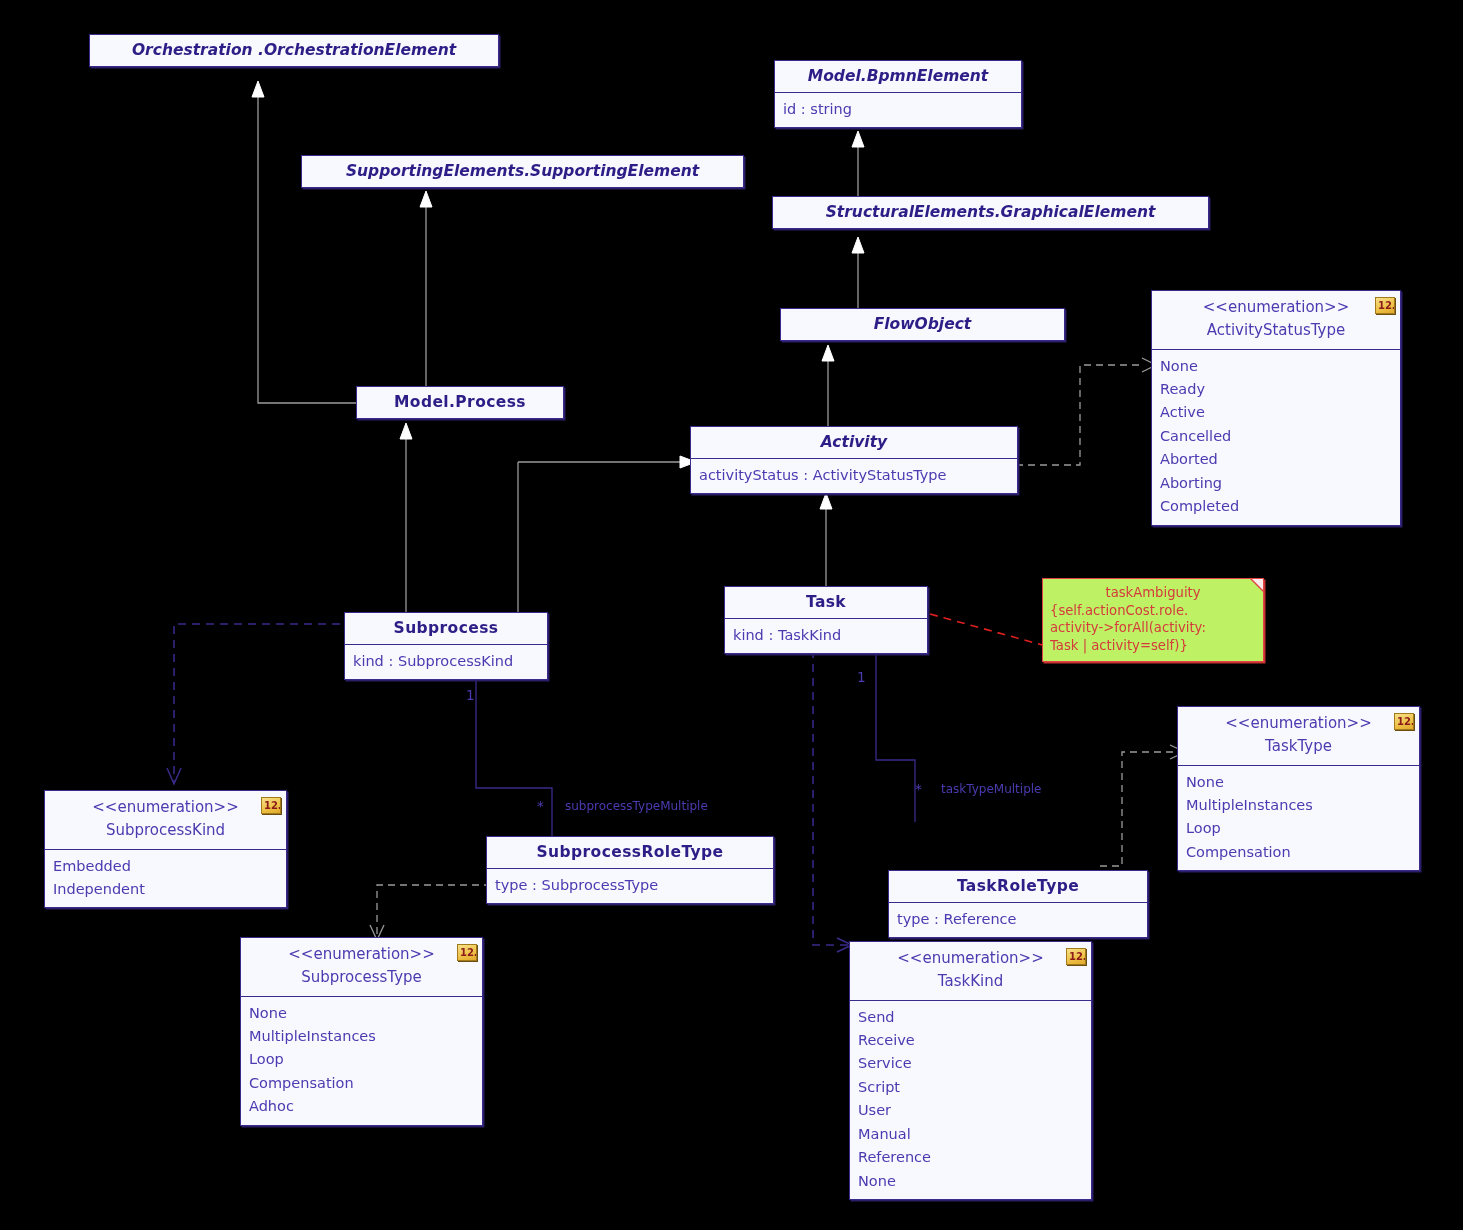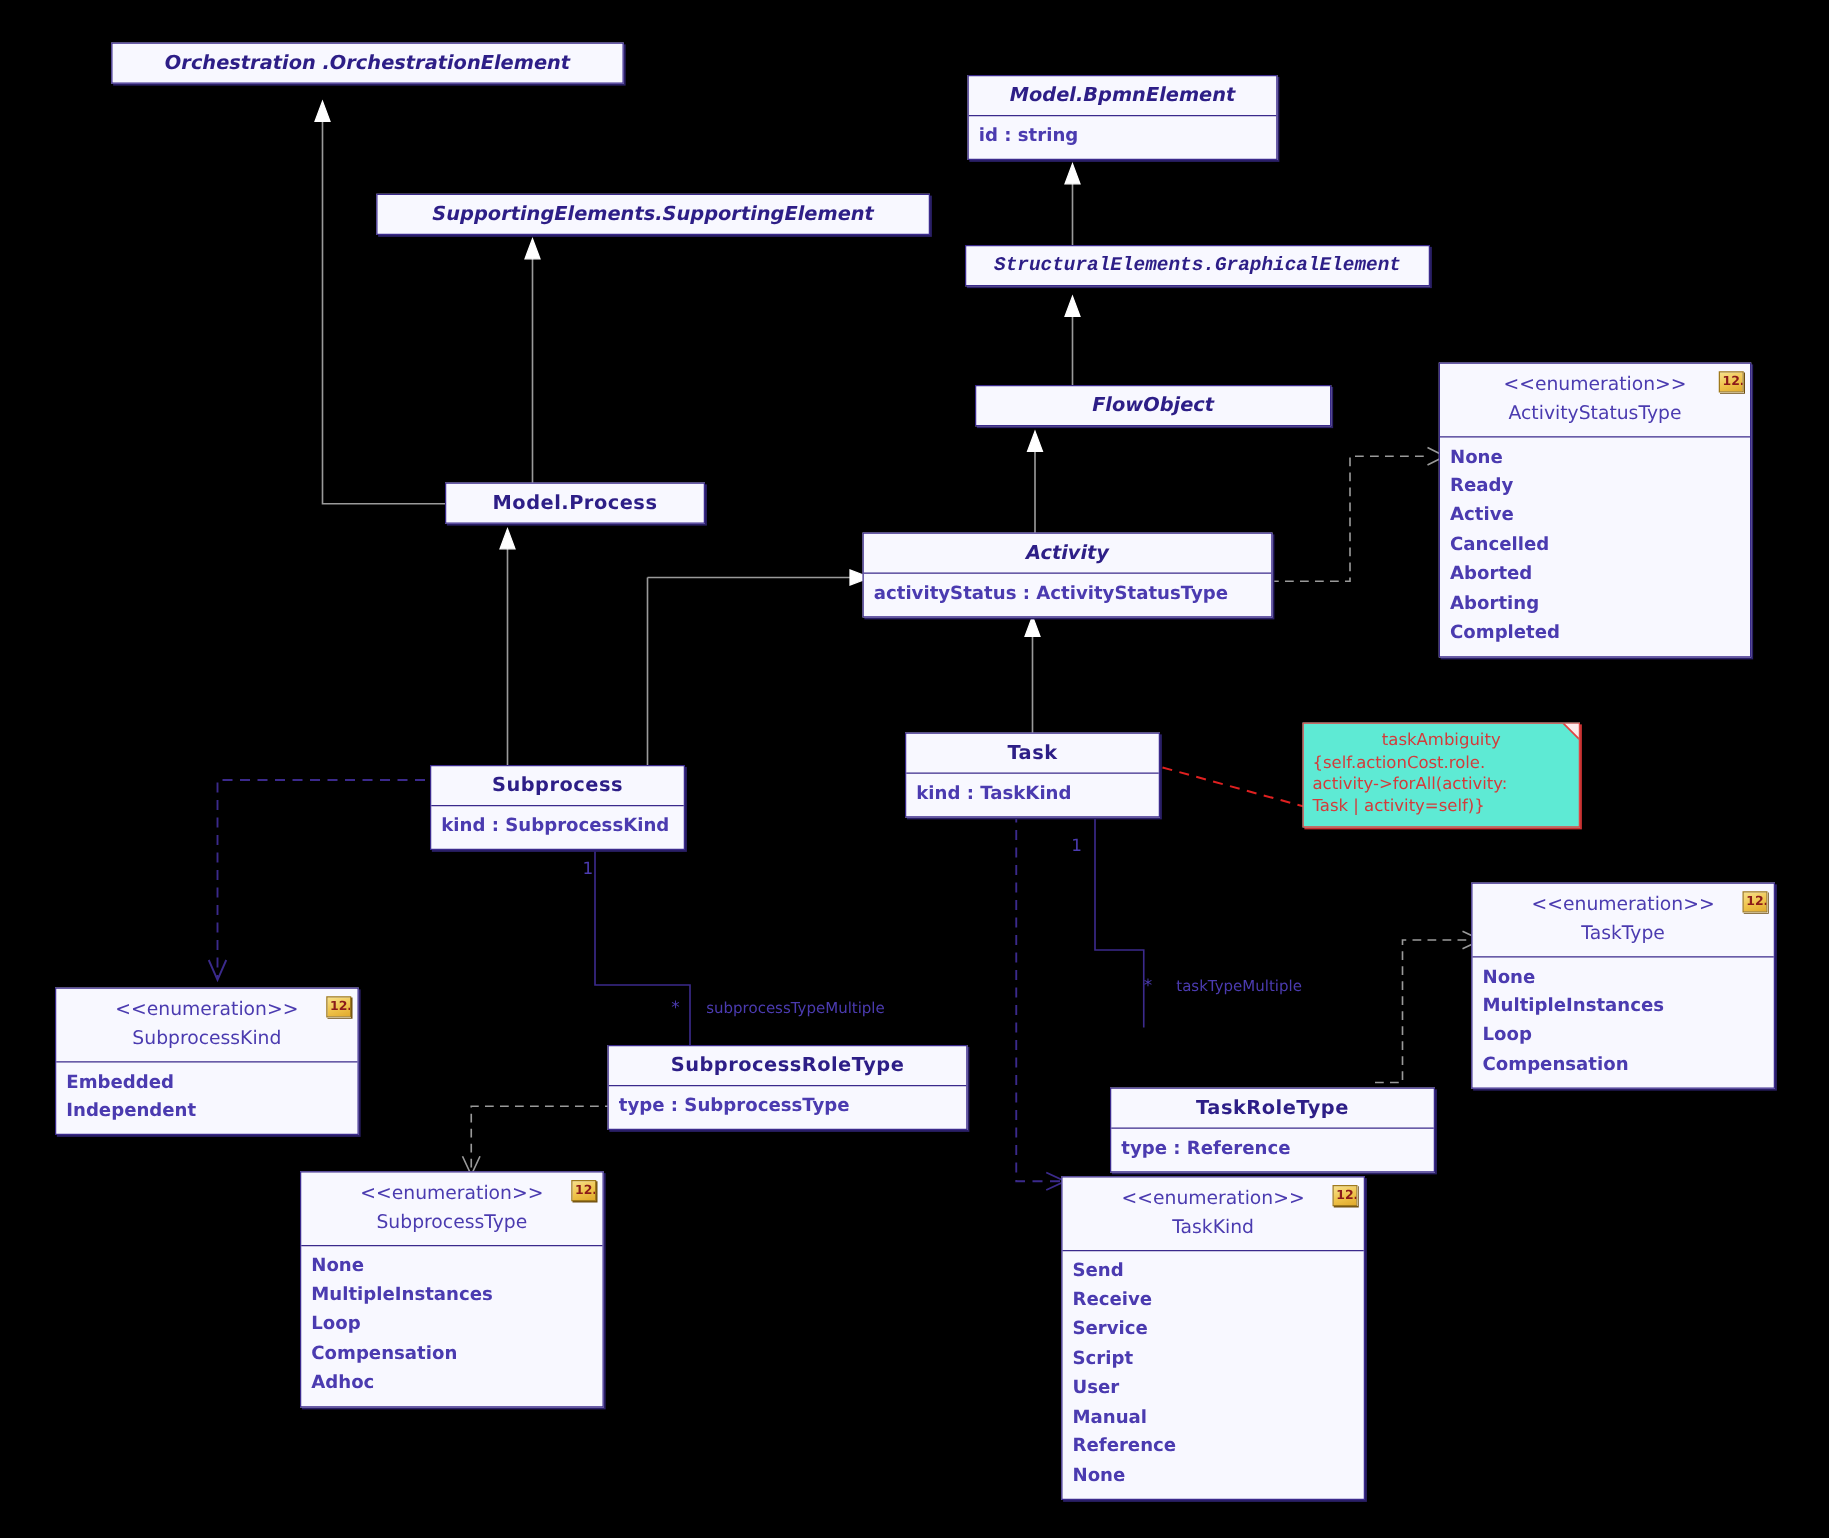--- a/index.html
+++ b/index.html
@@ -39,21 +39,20 @@
     font-weight: bold;
     letter-spacing: 0.4px;
   }
   .uml-compartment {
     border-top: 1.2px solid #3b2a8c;
     padding: 5px 8px 6px 8px;
     color: #4b3bb0;
     font-size: 14.5px;
     line-height: 1.62;
     white-space: nowrap;
-    font-weight: bold;
   }
   .uml-compartment .row { color:#4b3bb0; }
 
   
   .enum-head {
     position: relative;
     text-align: center;
     padding: 5px 6px 6px 6px;
     color: #4b3bb0;
     font-size: 15px;
@@ -77,21 +76,21 @@
     text-align: left;
     padding-left: 2px;
     box-sizing: border-box;
     font-family: "DejaVu Sans", sans-serif;
     overflow: hidden;
   }
 
   
   .uml-note {
     position: absolute;
-    background: #5eead4;
+    background: #bef264;
     border: 1.3px solid #e24444;
     color: #d43b3b;
     font-size: 13.2px;
     line-height: 1.34;
     padding: 5px 7px 6px 7px;
     box-sizing: border-box;
     box-shadow: 1.5px 1.5px 0 0 #c93333;
   }
   .uml-note .note-title { display:block; text-align:center; }
   .uml-note .note-line  { display:block; text-align:left; }
@@ -258,21 +257,21 @@
     <div class="uml-title abstract">SupportingElements.SupportingElement</div>
   </div>
 
   <div class="uml-box" style="left:774px; top:60px; width:248px;">
     <div class="uml-title abstract">Model.BpmnElement</div>
     <div class="uml-compartment">
       <div class="row">id : string</div>
     </div>
   </div>
 
-  <div class="uml-box" style="left:772px; top:196px; width:372px;font-family:Liberation Mono, monospace;">
+  <div class="uml-box" style="left:772px; top:196px; width:437px;">
     <div class="uml-title abstract">StructuralElements.GraphicalElement</div>
   </div>
 
   <div class="uml-box" style="left:780px; top:308px; width:285px;">
     <div class="uml-title abstract">FlowObject</div>
   </div>
 
   <div class="uml-box" style="left:356px; top:386px; width:208px;">
     <div class="uml-title concrete">Model.Process</div>
   </div>

